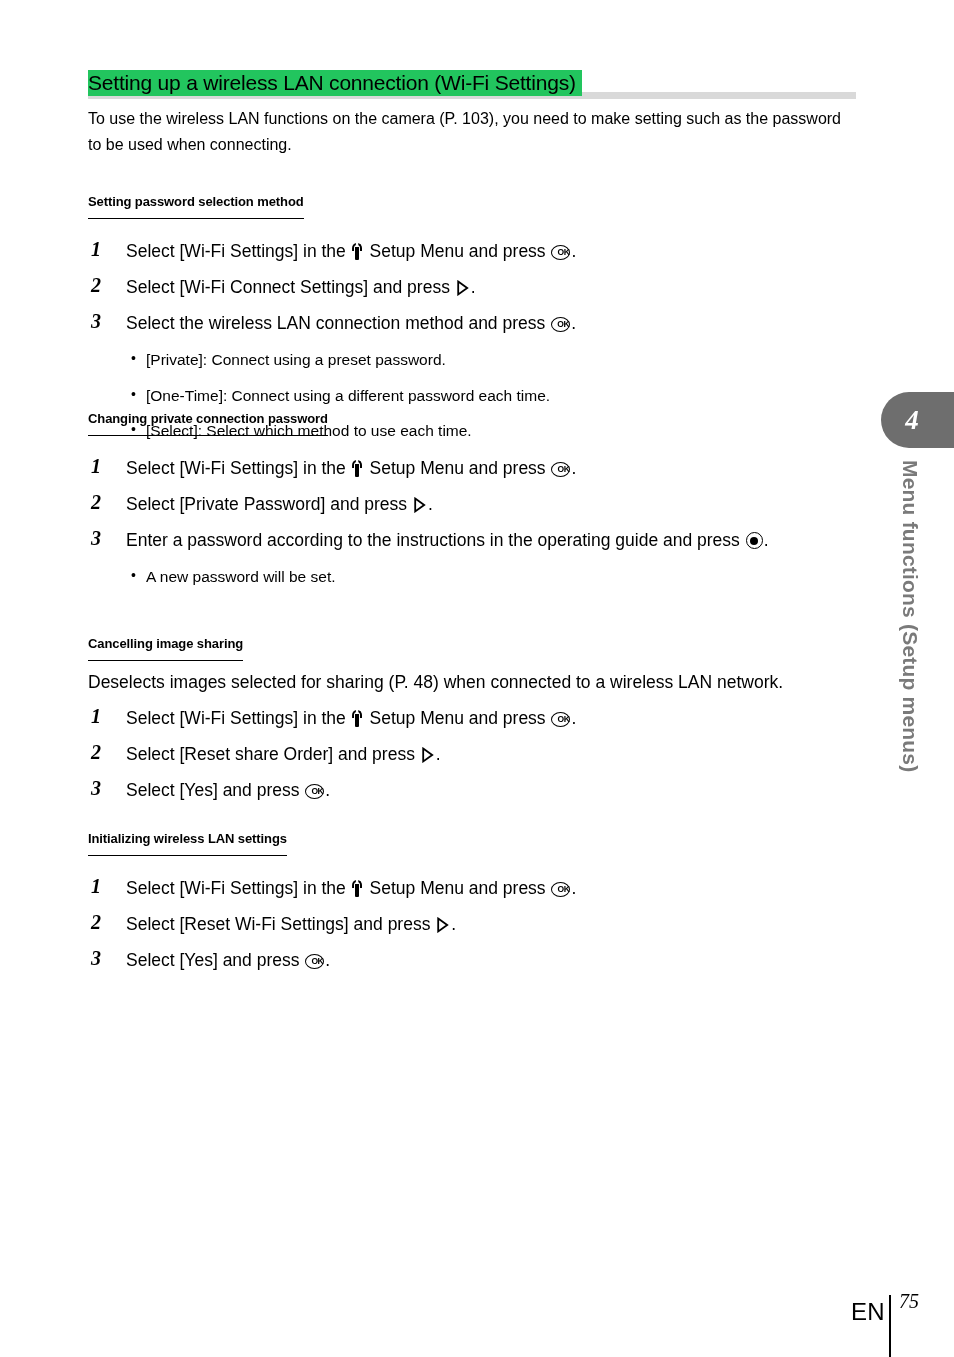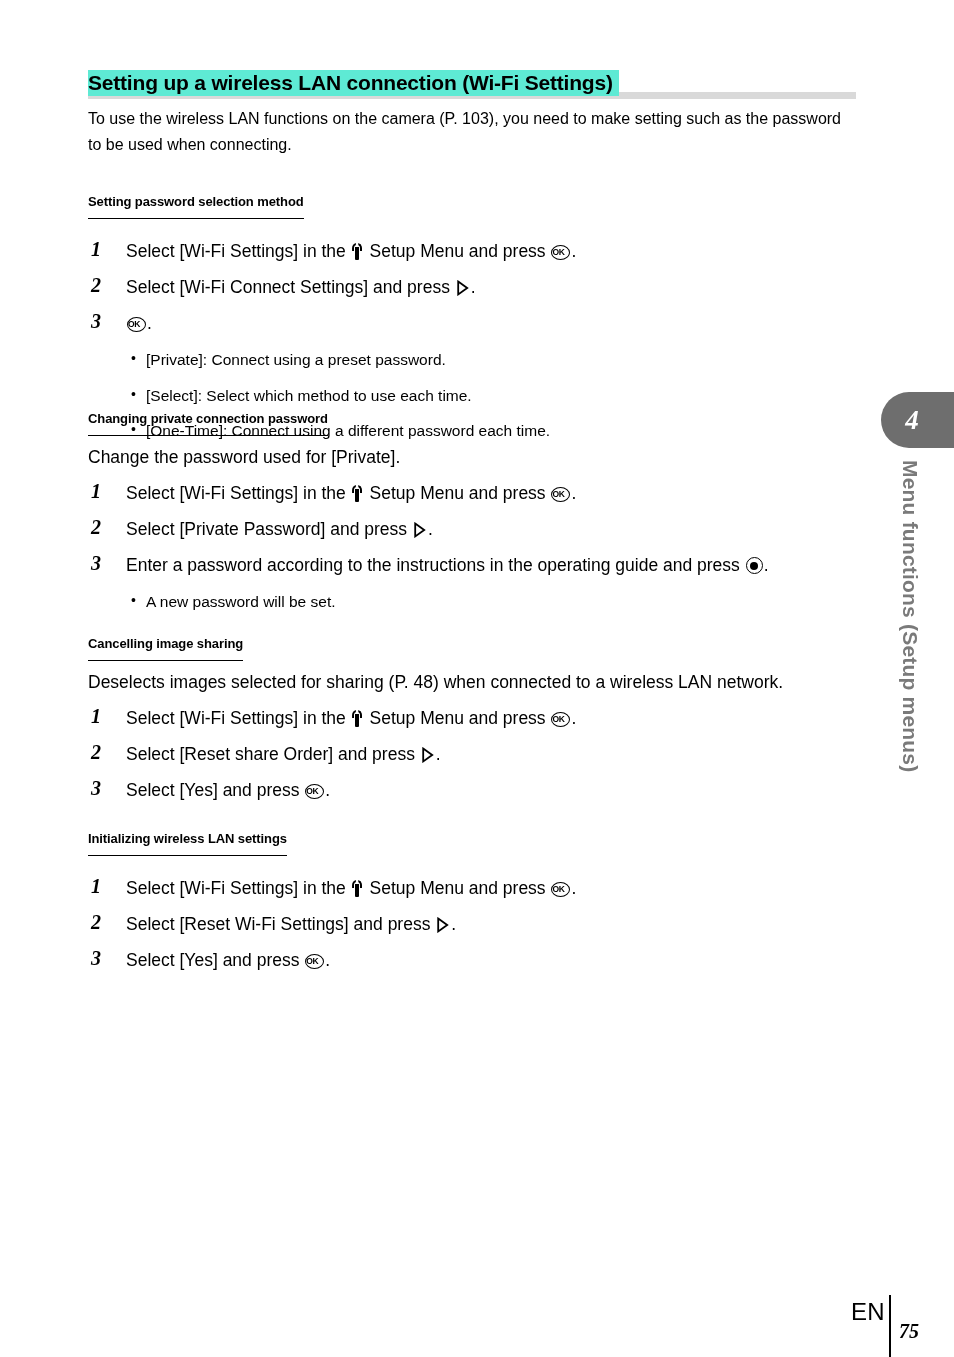--- a/index.html
+++ b/index.html
@@ -27,25 +27,25 @@
     position: absolute;
     left: 0;
     top: 22px;
     width: 768px;
     height: 7px;
     background: #d9d9d9;
   }
   .title-text {
     position: relative;
     font-size: 21px;
-    font-weight: bold;
+    font-weight: normal;
     letter-spacing: -0.2px;
     line-height: 26px;
     white-space: nowrap;
-    background: #5eead4;
+    background: #22c55e;
     display: inline-block;
     padding-right: 6px;
   }
 
   
   .intro {
     position: absolute;
     left: 88px;
     top: 106px;
     width: 768px;
@@ -143,21 +143,21 @@
   }
 
   
   .ico-ok {
     width: 19px;
     height: 15px;
     border: 1.7px solid #000;
     border-radius: 50%;
     font-size: 8.5px;
     font-weight: bold;
-    text-align: left;
+    text-align: right;
     letter-spacing: -0.4px;
     box-sizing: border-box;
     vertical-align: -2.5px;
     margin: 0 1px;
     position: relative;
   }
   .ico-ok span {
     position: absolute;
     left: 0; right: 0;
     top: 50%;
@@ -243,23 +243,23 @@
     position: absolute;
     left: 889px;
     top: 1295px;
     width: 2px;
     height: 62px;
     background: #000000;
   }
   .footer-page {
     position: absolute;
     left: 899px;
-    top: 1320px;
+    top: 1290px;
     font-size: 20px;
-    font-weight: bold;
+    font-weight: normal;
     font-style: italic;
     font-family: "Liberation Serif", serif;
   }
 </style>
 </head>
 <body>
 
 <div class="title-block">
   <div class="title-rule"></div>
   <div class="title-text">Setting up a wireless LAN connection (Wi-Fi Settings)</div>
@@ -279,32 +279,31 @@
 
   <div class="step">
     <span class="step-num">2</span>
     <span>Select [Wi-Fi Connect Settings] and press </span><svg class="ico ico-right" viewBox="0 0 13 16">
         <polygon points="2.2,1.6 11.2,8 2.2,14.4" fill="none" stroke="#000" stroke-width="1.8" stroke-linejoin="miter"></polygon>
       </svg><span>.</span>
   </div>
 
   <div class="step">
     <span class="step-num">3</span>
-    <span class="ico ico-ok"><span>OK</span></span><span>.</span>
+    <span>Select the wireless LAN connection method and press </span><span class="ico ico-ok"><span>OK</span></span><span>.</span>
     <ul class="bullets">
       <li class="bullet">[Private]: Connect using a preset password.</li>
+      <li class="bullet">[One-Time]: Connect using a different password each time.</li>
       <li class="bullet">[Select]: Select which method to use each time.</li>
-      <li class="bullet">[One-Time]: Connect using a different password each time.</li>
     </ul>
   </div>
 </div>
 
 <div class="section" id="section-1" style="top:409px;">
   <div class="section-heading">Changing private connection password</div>
-  <p class="section-desc">Change the password used for [Private].</p>
 
   <div class="step">
     <span class="step-num">1</span>
     <span>Select [Wi-Fi Settings] in the </span><span class="ico ico-wrench"></span><span> Setup Menu and press </span><span class="ico ico-ok"><span>OK</span></span><span>.</span>
   </div>
 
   <div class="step">
     <span class="step-num">2</span>
     <span>Select [Private Password] and press </span><svg class="ico ico-right" viewBox="0 0 13 16">
         <polygon points="2.2,1.6 11.2,8 2.2,14.4" fill="none" stroke="#000" stroke-width="1.8" stroke-linejoin="miter"></polygon>

